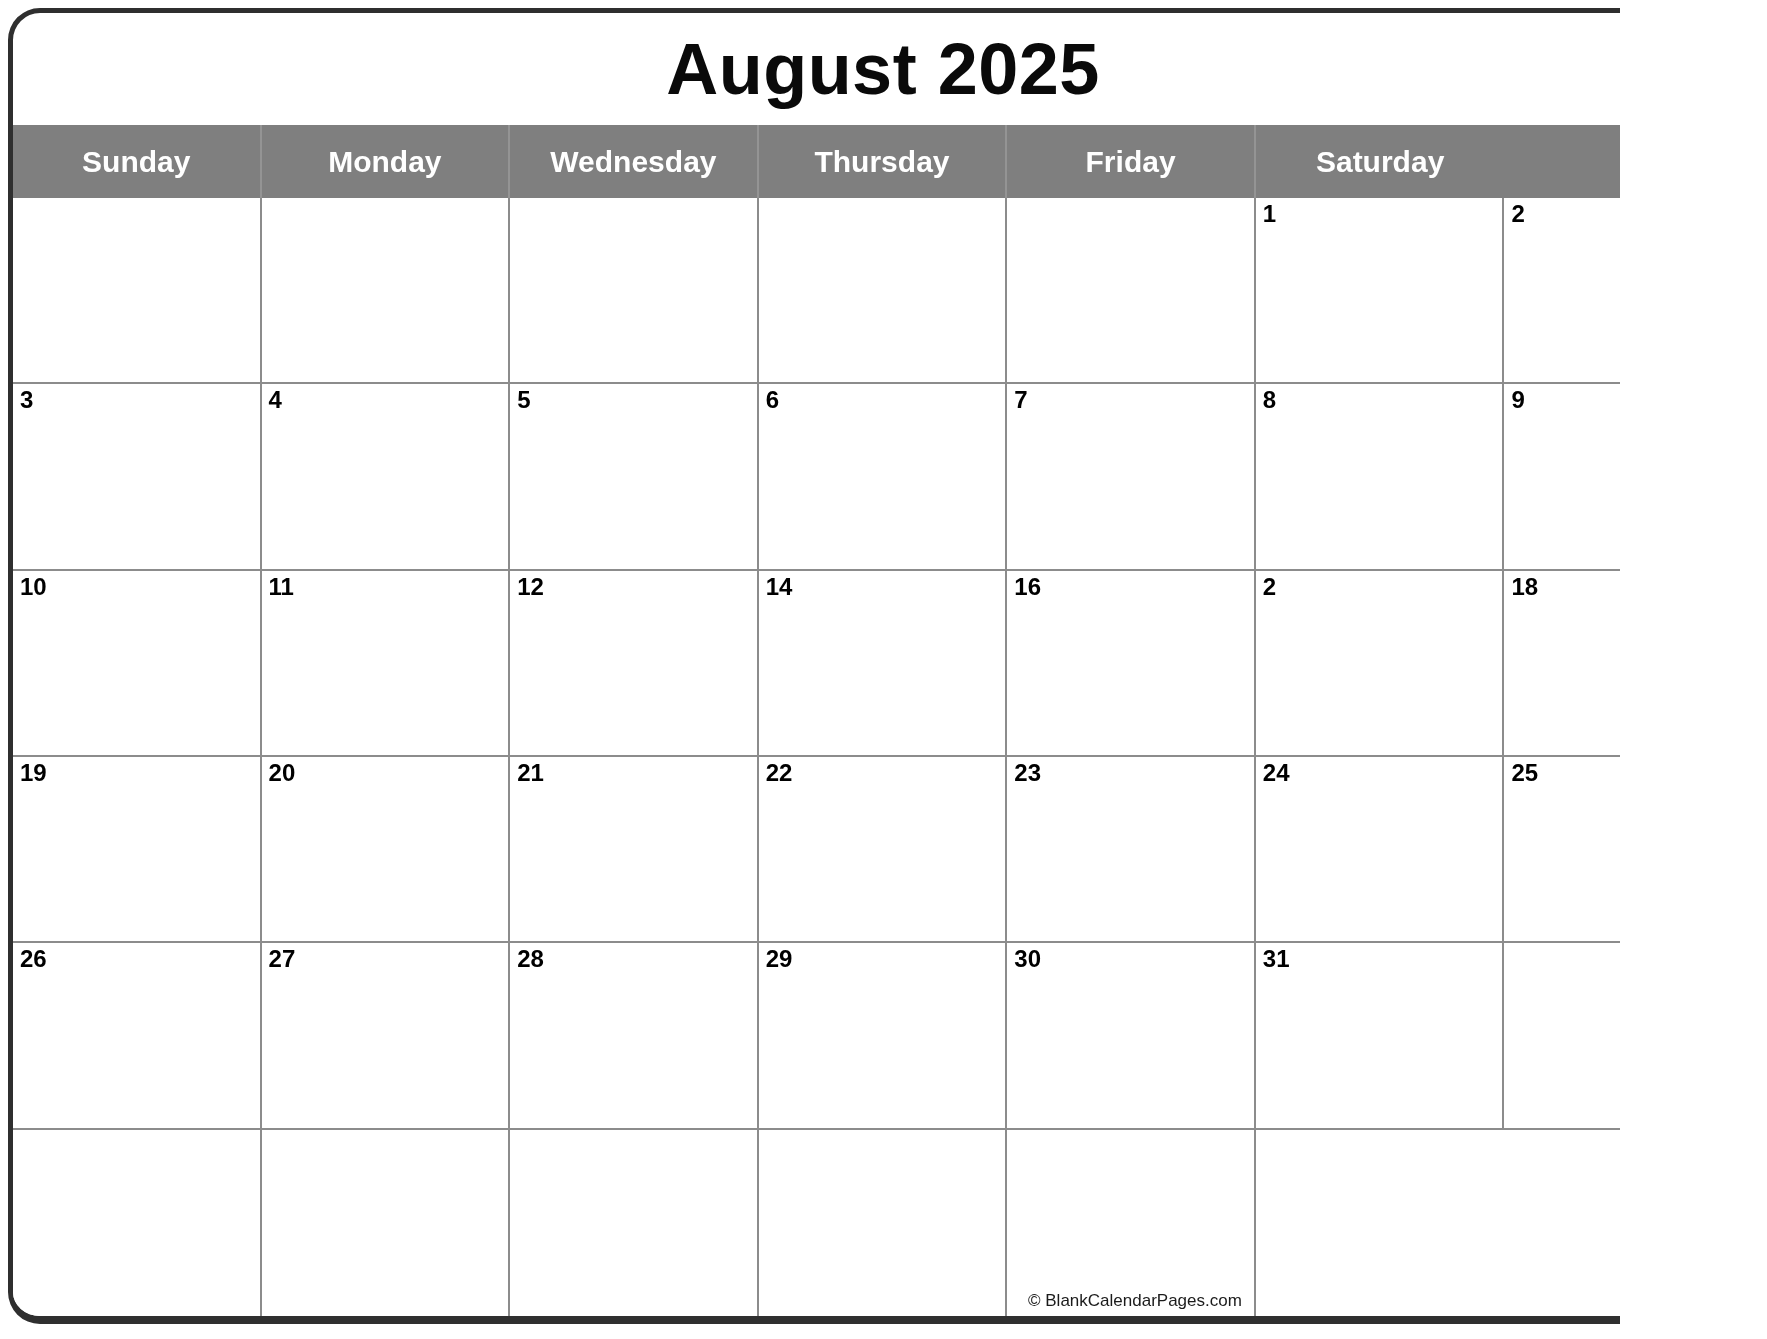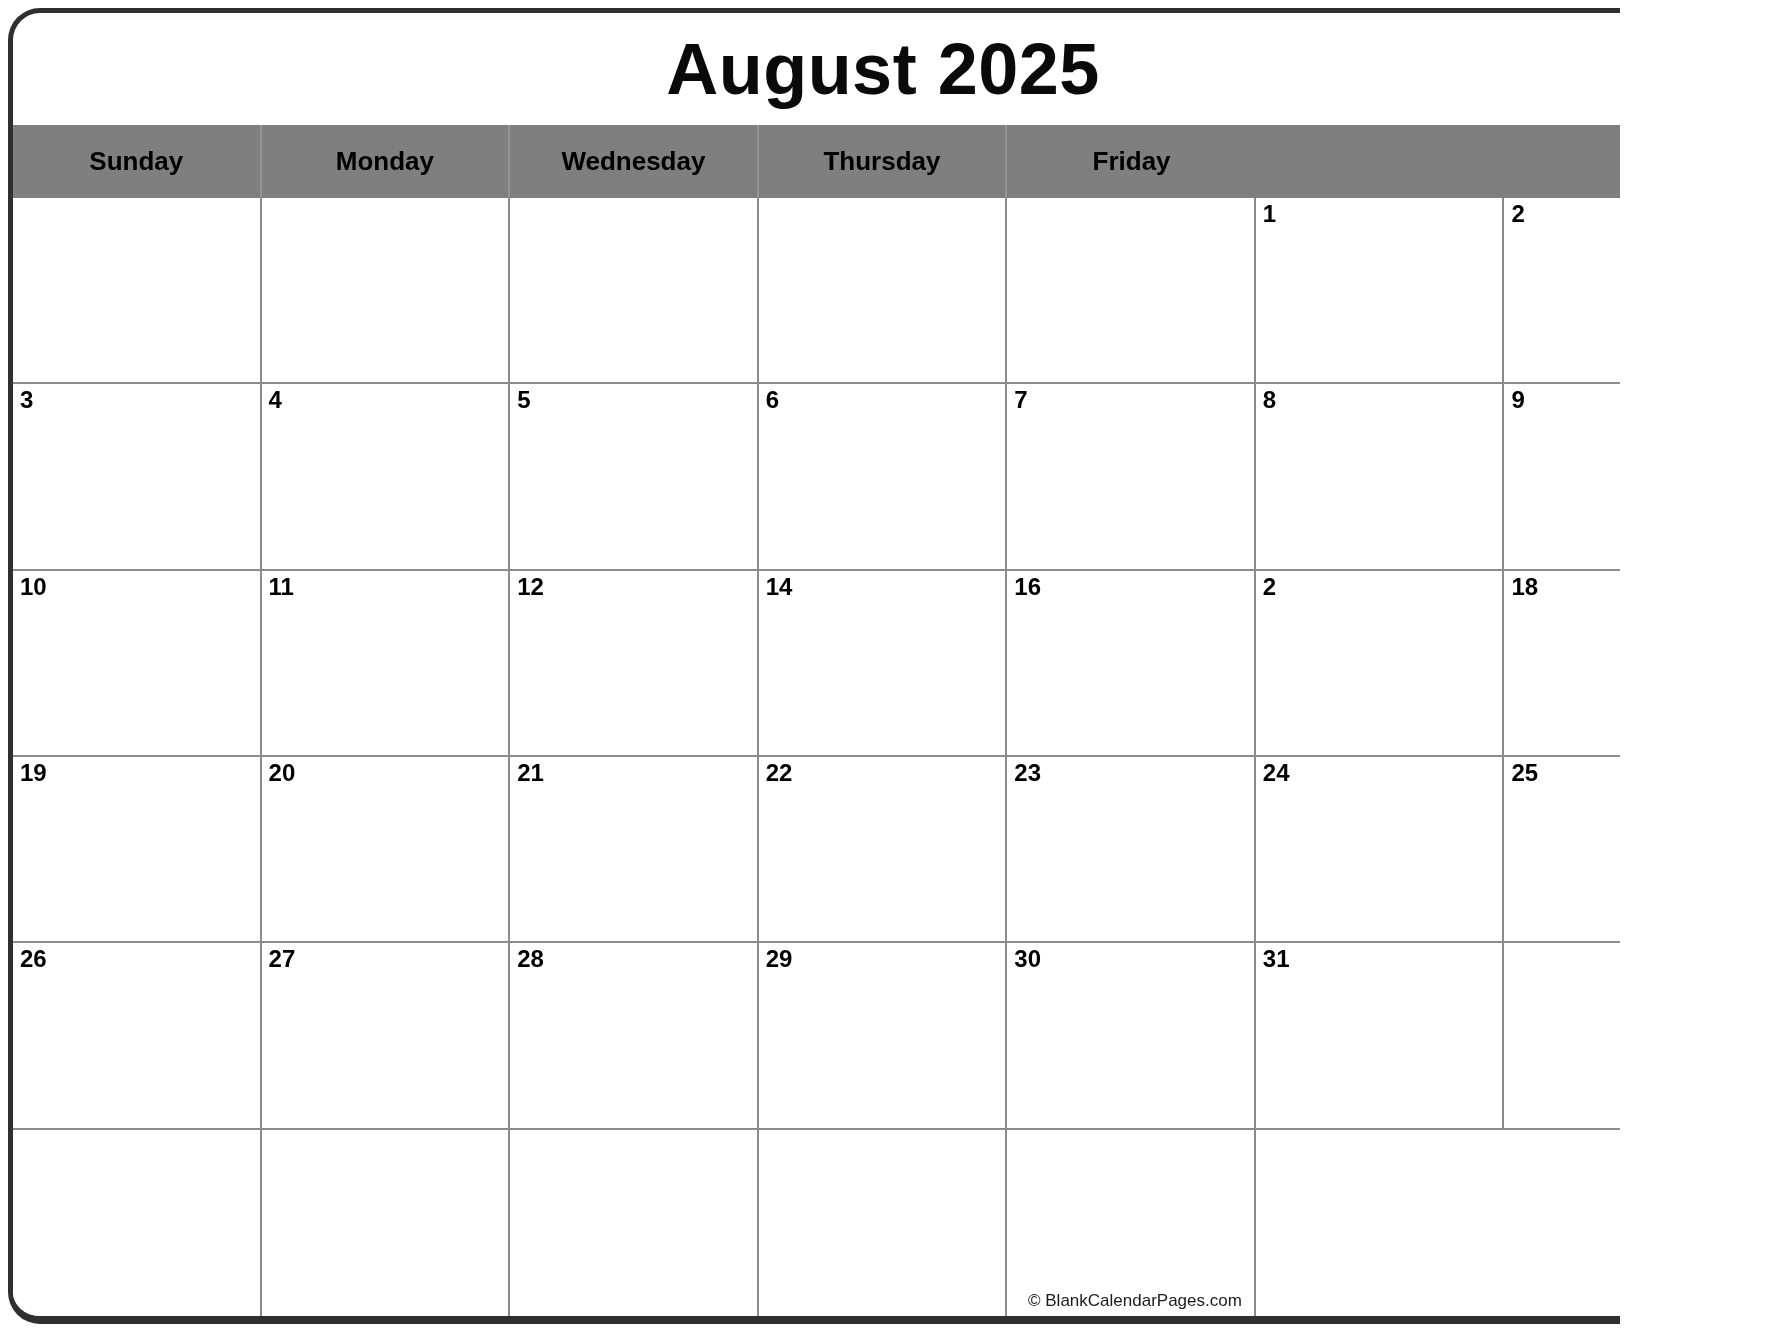--- a/index.html
+++ b/index.html
@@ -43,22 +43,22 @@
   .weekday-row {
     flex: 0 0 73px;
     display: grid;
     grid-template-columns: repeat(7, 1fr);
     background: #7f7f7f;
   }
   .weekday {
     display: flex;
     align-items: center;
     justify-content: center;
-    color: #000000;
-    font-size: 26px;
+    color: #ffffff;
+    font-size: 30px;
     font-weight: bold;
     border-right: 2px solid #949494;
   }
   .weekday:last-child { border-right: none; }
   .grid {
     flex: 1 1 auto;
     display: grid;
     grid-template-columns: repeat(7, 1fr);
     grid-template-rows: repeat(6, 1fr);
   }
@@ -95,20 +95,21 @@
   <div class="calendar-card">
 
     <div class="title">August 2025</div>
 
     <div class="weekday-row">
       <div class="weekday">Sunday</div>
       <div class="weekday">Monday</div>
       <div class="weekday">Wednesday</div>
       <div class="weekday">Thursday</div>
       <div class="weekday">Friday</div>
+      <div class="weekday">Saturday</div>
     </div>
 
     <div class="grid">
 
       <div class="cell">
           <span class="date-label"></span>
         </div>
       <div class="cell">
           <span class="date-label"></span>
         </div>

